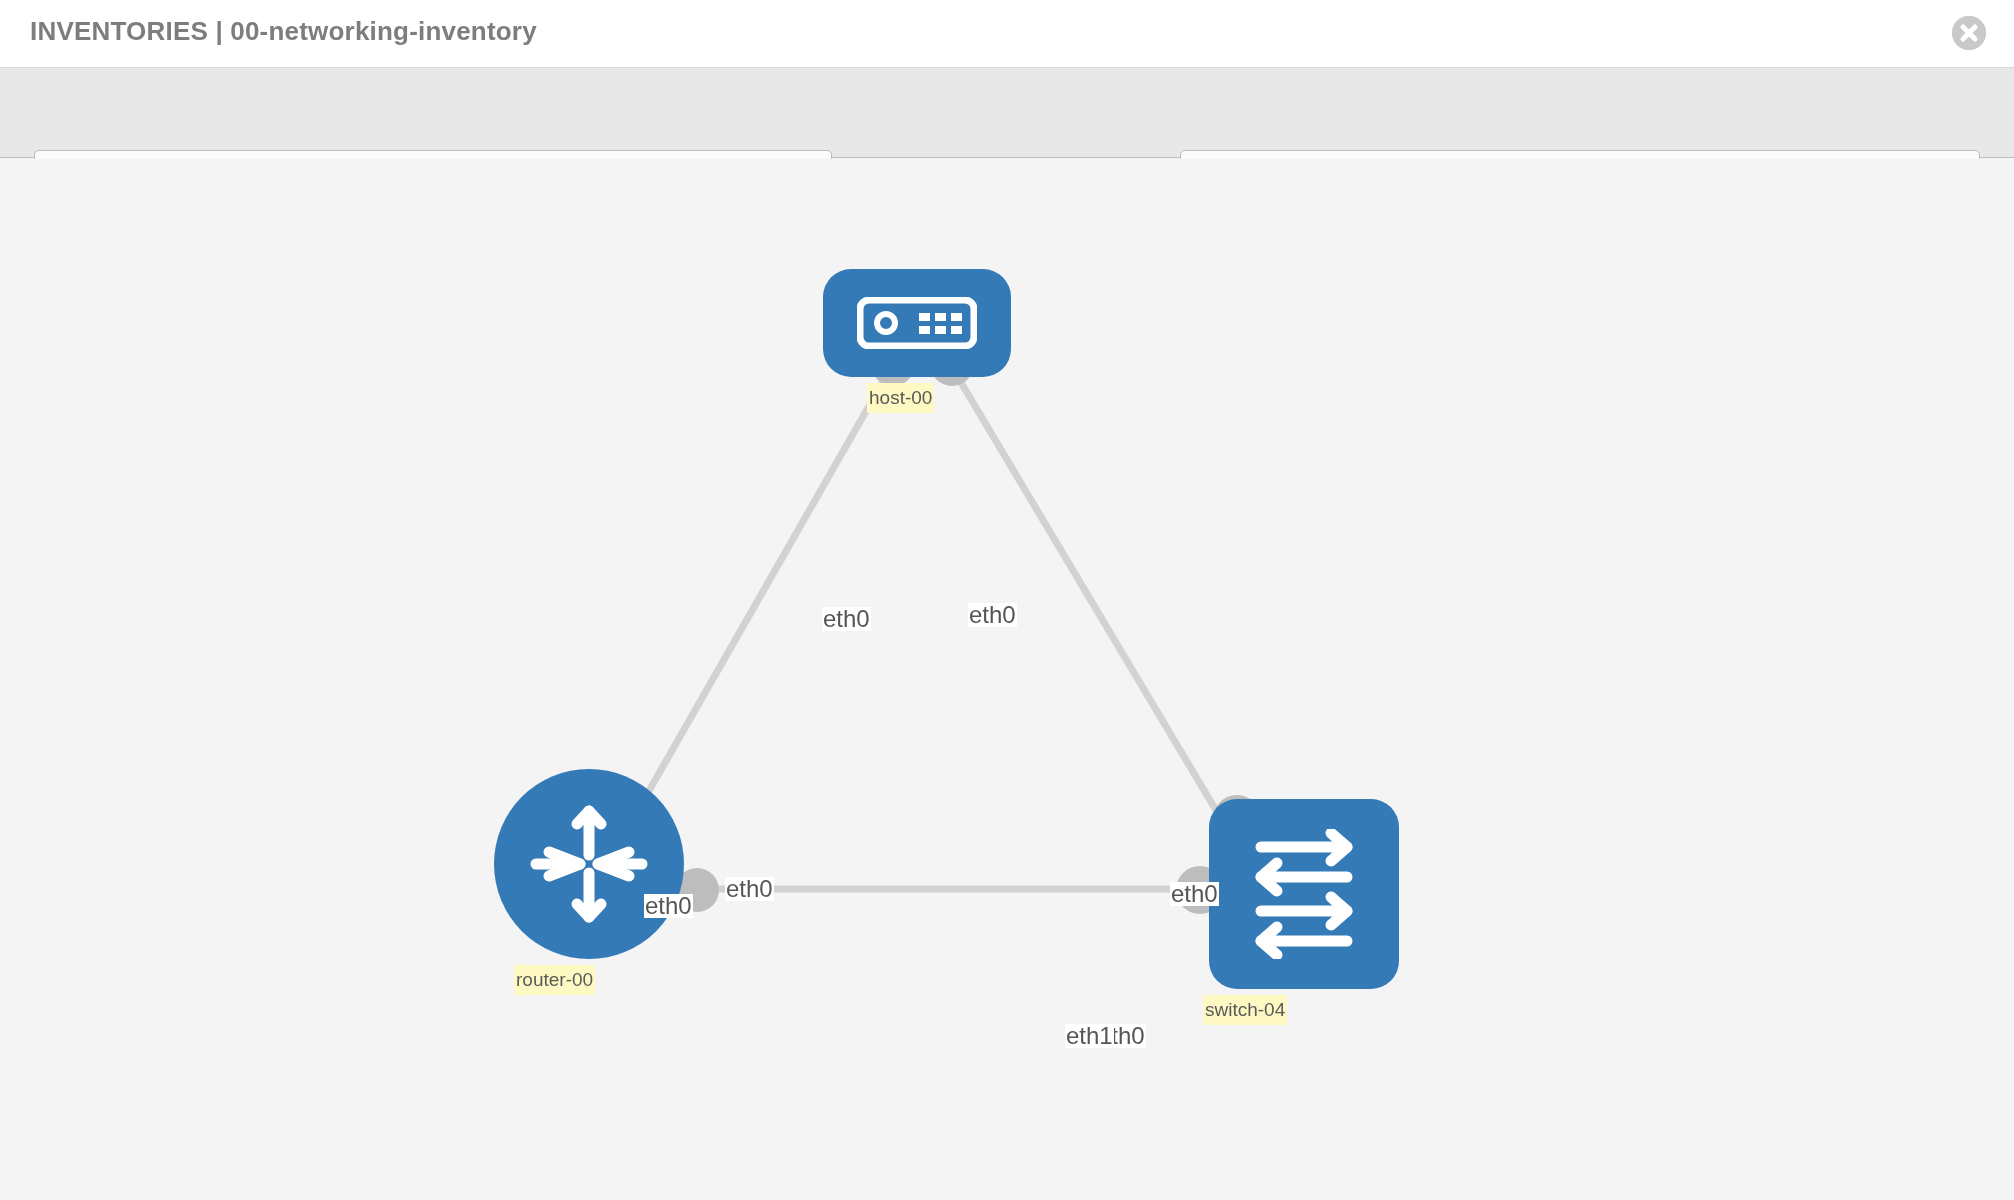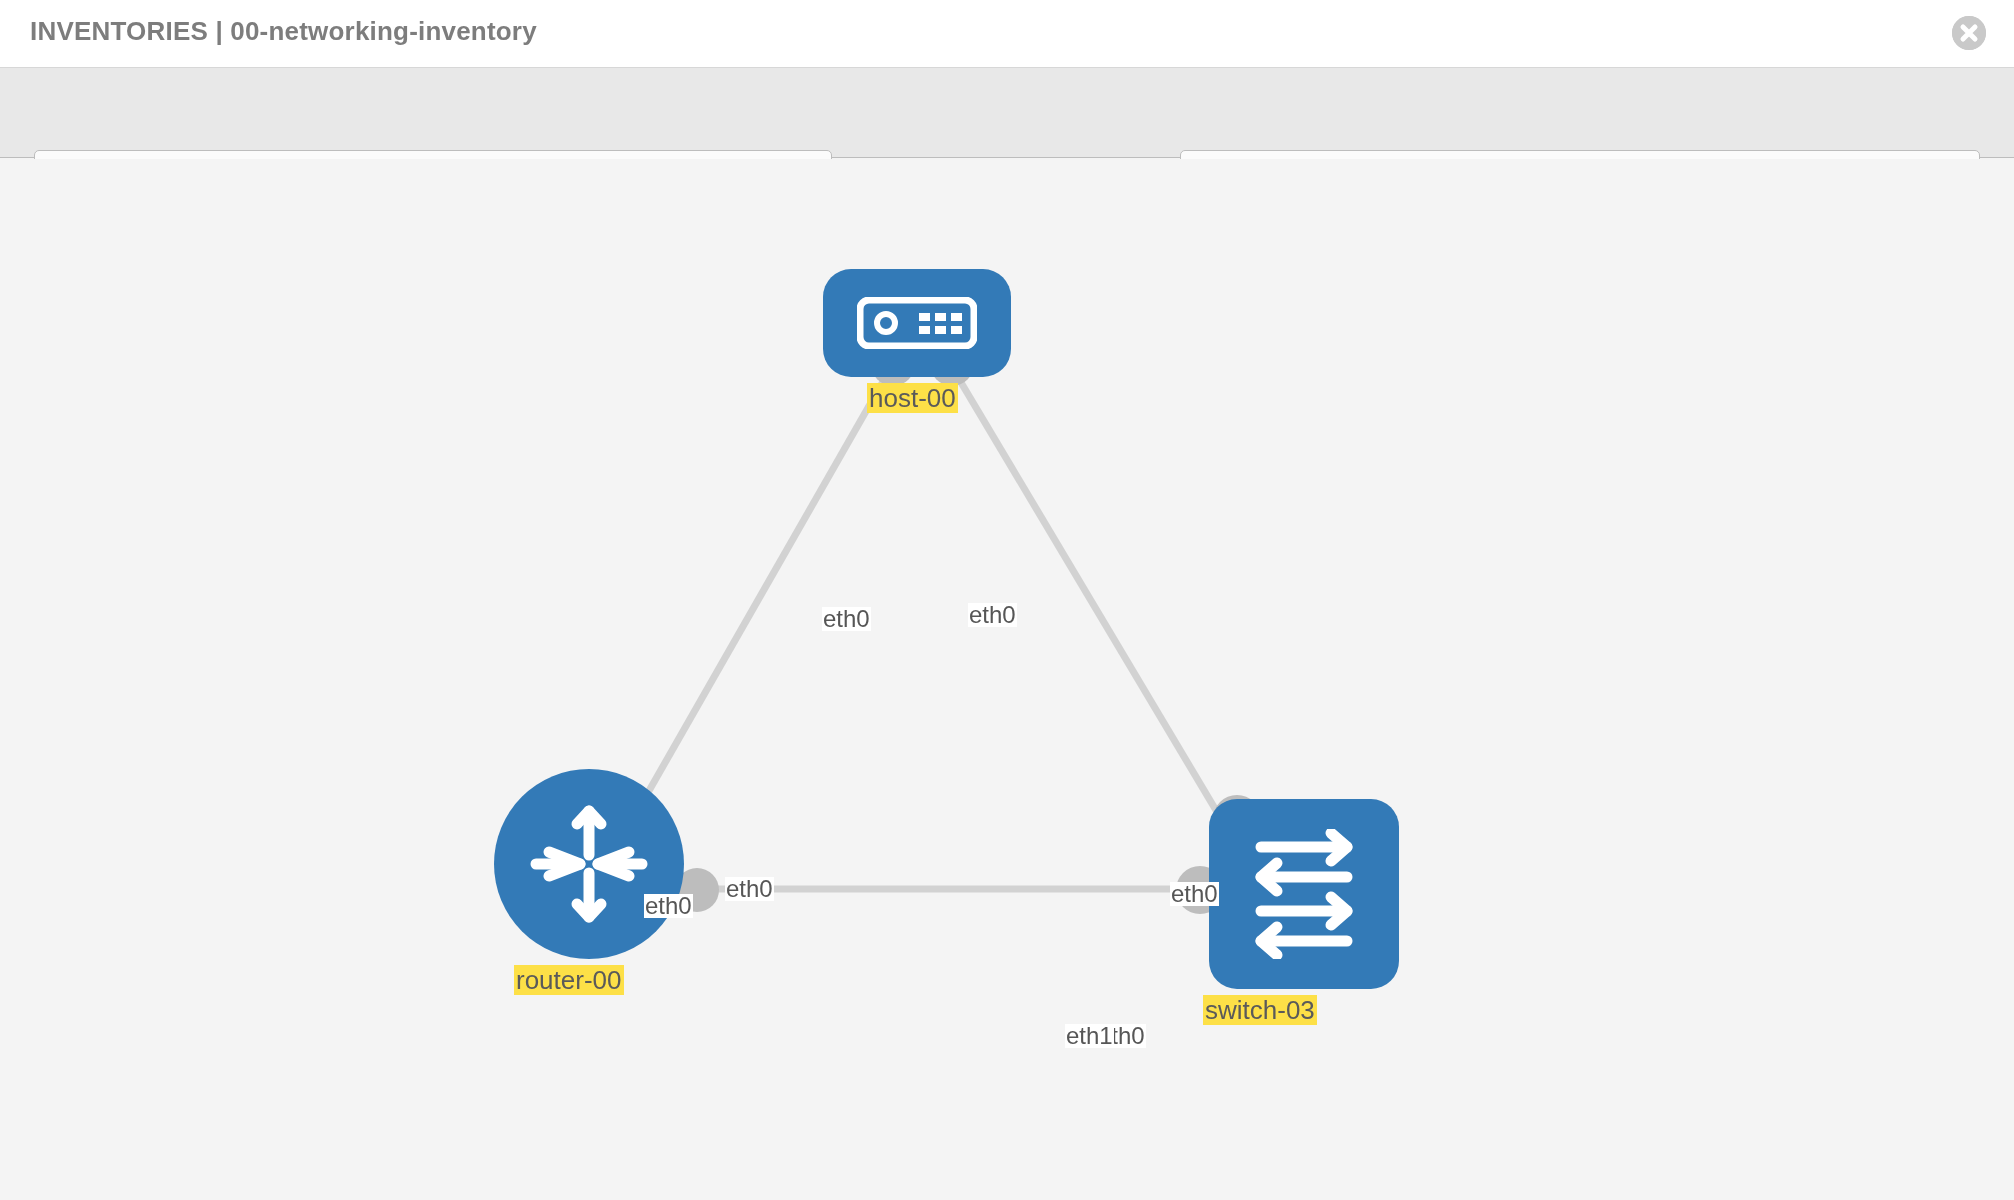--- a/index.html
+++ b/index.html
@@ -81,23 +81,23 @@
   }
   .topo-svg { position: absolute; top: 0; left: 0; }
 
   .node { position: absolute; }
   .node-shape {
     position: absolute;
     background: #337ab7;
   }
   .node-label {
     position: absolute;
-    font-size: 26px;
+    font-size: 19px;
     color: #5a5a5a;
-    background: #fde047;
+    background: #fef9c3;
     white-space: nowrap;
     padding: 0 2px;
     line-height: 30px;
   }
   .port-label {
     position: absolute;
     font-size: 24px;
     color: #565656;
     background: #ffffff;
     white-space: nowrap;
@@ -223,20 +223,20 @@
           <path d="M22 18 L108 18"></path>
             <path d="M92 4 L108 18 L92 32"></path>
           <path d="M108 48 L22 48"></path>
             <path d="M38 34 L22 48 L38 62"></path>
           <path d="M22 82 L108 82"></path>
             <path d="M92 68 L108 82 L92 96"></path>
           <path d="M108 112 L22 112"></path>
             <path d="M38 98 L22 112 L38 126"></path>
         </g>
       </svg>
-      <div class="node-label" style="left:-6px; top:196px;">switch-03</div>
+      <div class="node-label" style="left:-6px; top:196px;">switch-04</div>
     </div>
     <div class="port-label" style="left:1170px; top:723px;">eth0</div>
     <div class="port-label" style="left:1097px; top:865px;">eth0</div>
     <div class="port-label" style="left:1065px; top:865px;">eth1</div>
 
   </div>
 </div>
 
 </body></html>

